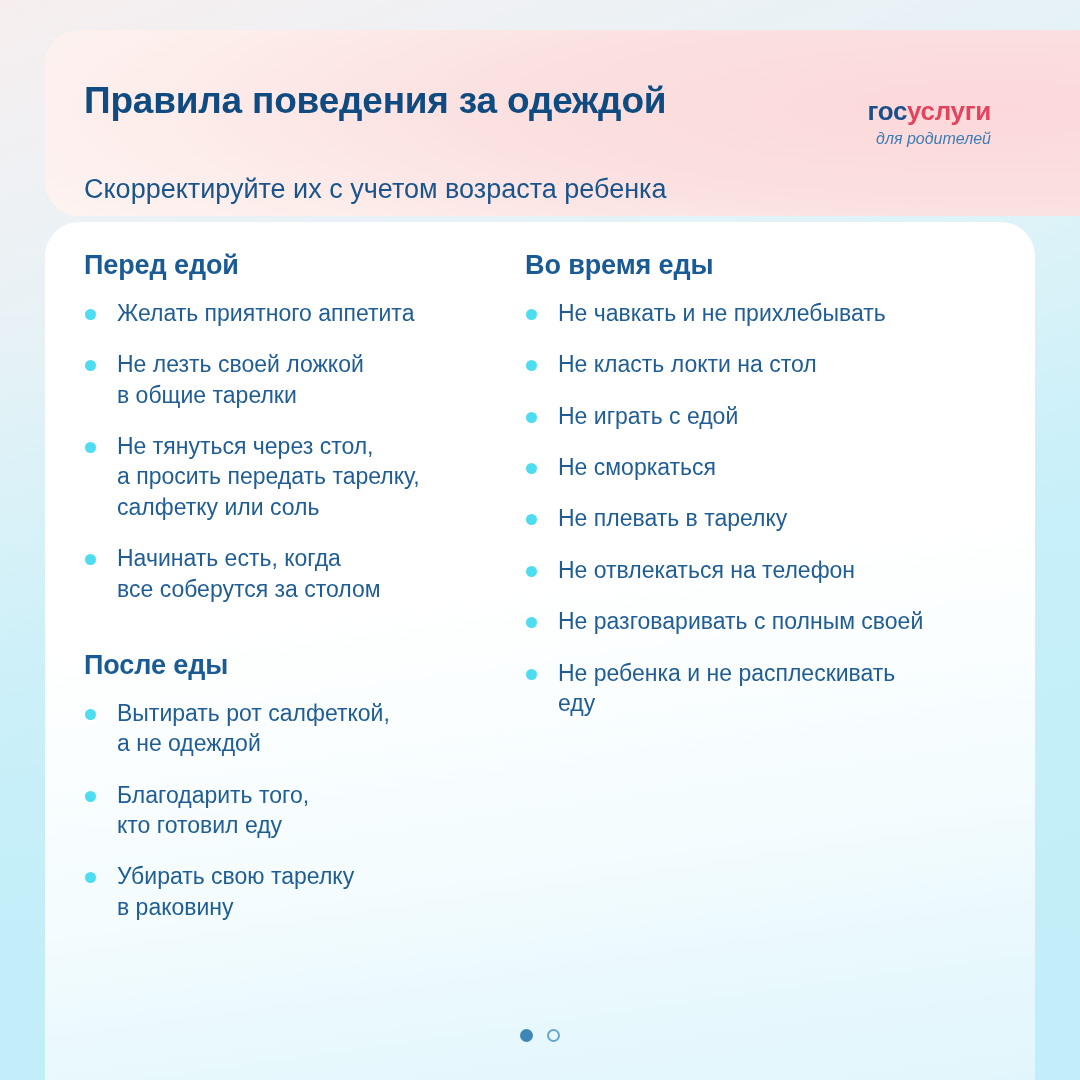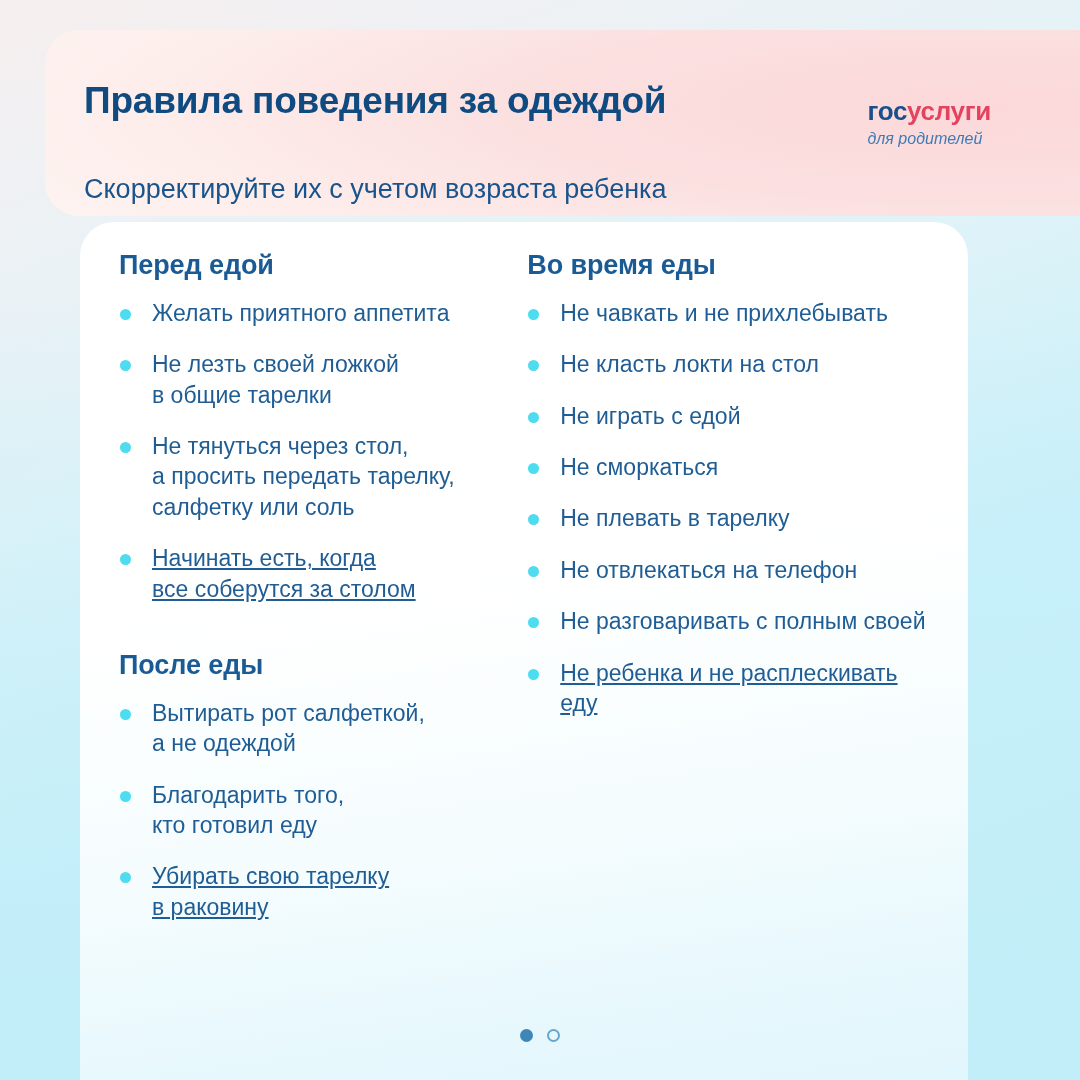--- a/index.html
+++ b/index.html
@@ -75,21 +75,21 @@
     color: #19548c;
     white-space: nowrap;
     margin-top: 40px;
   }
 
   
   #brand {
     position: absolute;
     right: 44px;
     top: 68px;
-    text-align: left;
+    text-align: right;
     line-height: 1;
     user-select: none;
   }
   #brand-wordmark {
     font-size: 26px;
     font-weight: 700;
     letter-spacing: -0.3px;
     white-space: nowrap;
   }
   .brand-gos { color: #1a4f8a; }
@@ -101,28 +101,27 @@
     color: #3f7cb5;
     white-space: nowrap;
     font-style: italic;
   }
 
   
   #body-card {
     position: absolute;
     left: 45px;
     top: 222px;
-    width: 888px;
+    width: 990px;
     height: 858px;
     border-radius: 34px 34px 0 0;
     background:
       linear-gradient(172deg, #ffffff 0%, #ffffff 42%, #f4fcfe 70%, #e7f8fd 88%, #e1f6fc 100%);
     z-index: 2;
     overflow: hidden;
-    margin-left: 35px;
   }
 
   #columns {
     position: absolute;
     left: 0; top: 0;
     width: 100%;
     display: flex;
     padding: 28px 0 0 0;
     box-sizing: border-box;
   }
@@ -147,21 +146,21 @@
   }
   ul.rule-list > li {
     position: relative;
     padding-left: 33px;
     margin-bottom: 21px;
     font-size: 23px;
     line-height: 1.32;
     color: #1f5d94;
     font-weight: 400;
   }
-  ul.rule-list > li:last-child { margin-bottom: 0; text-decoration: underline; }
+  ul.rule-list > li:last-child { margin-bottom: 0; }
   ul.rule-list > li .bullet-dot {
     position: absolute;
     left: 1px;
     top: 11px;
     width: 11px;
     height: 11px;
     border-radius: 50%;
     background: #4edcf0;
   }
   .rule-text { display: block; white-space: pre-line; }

